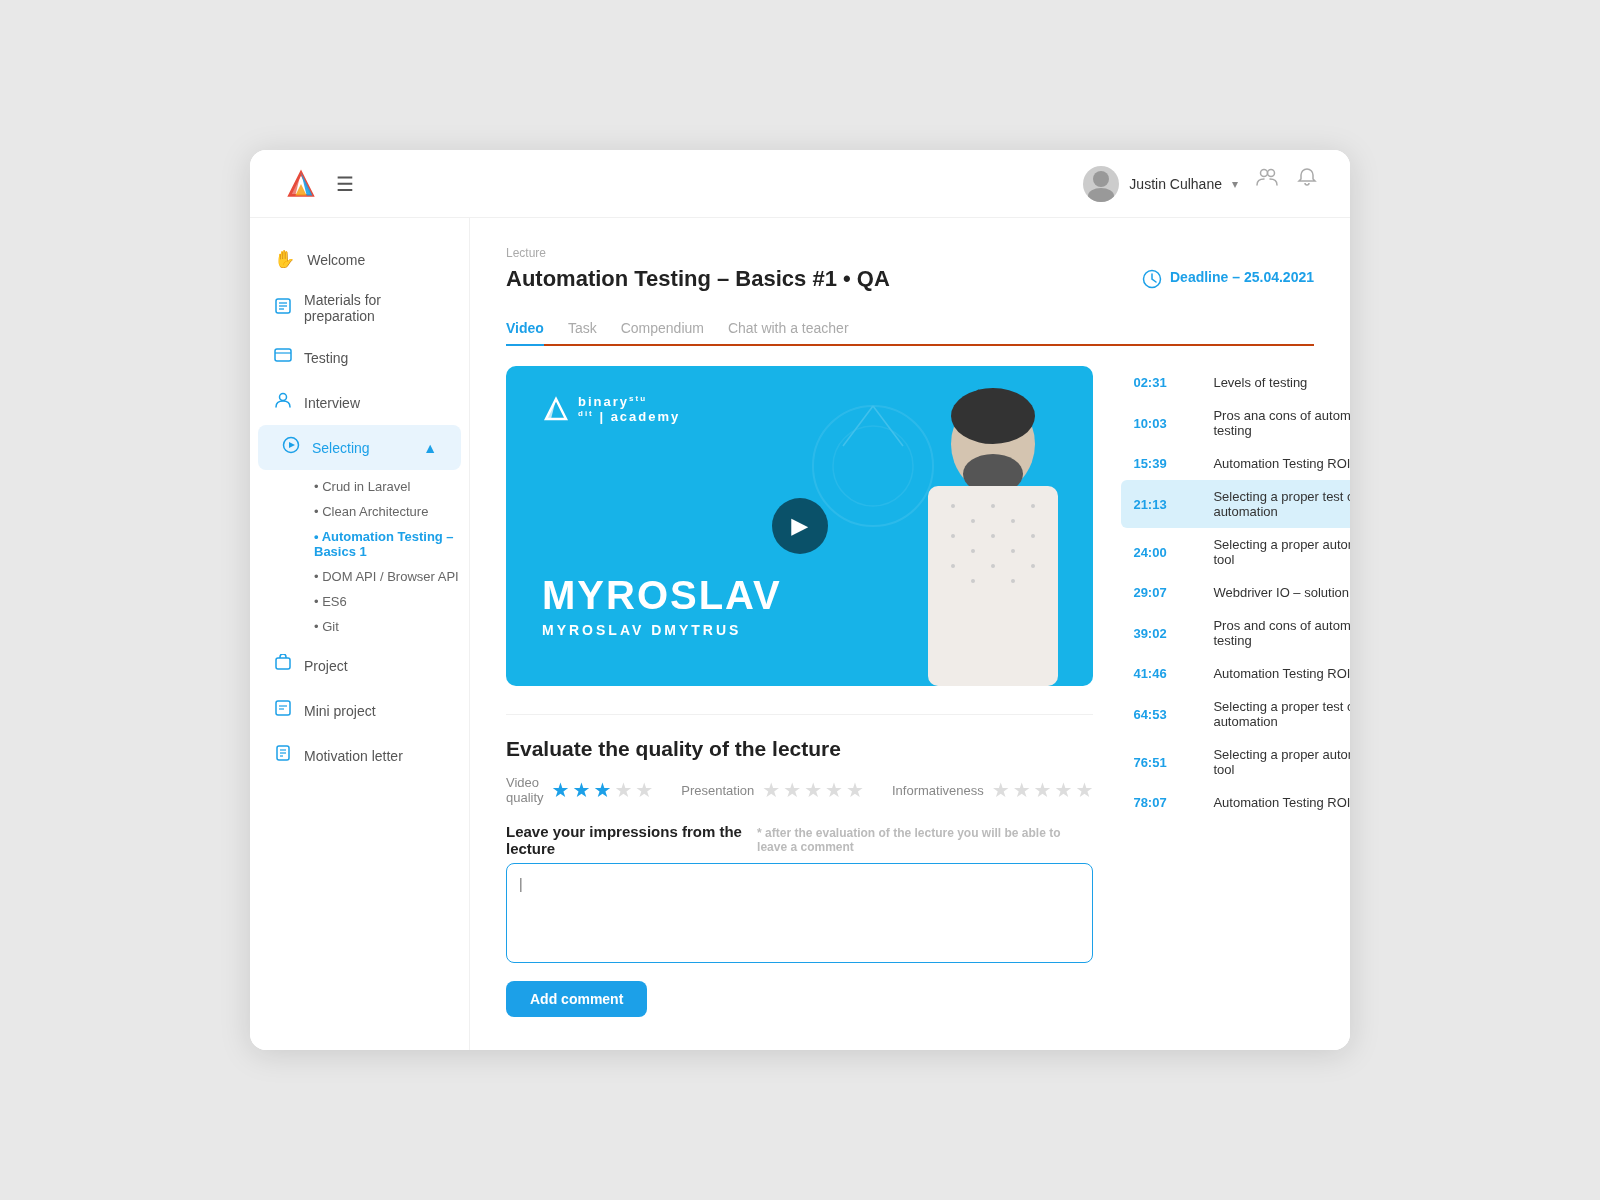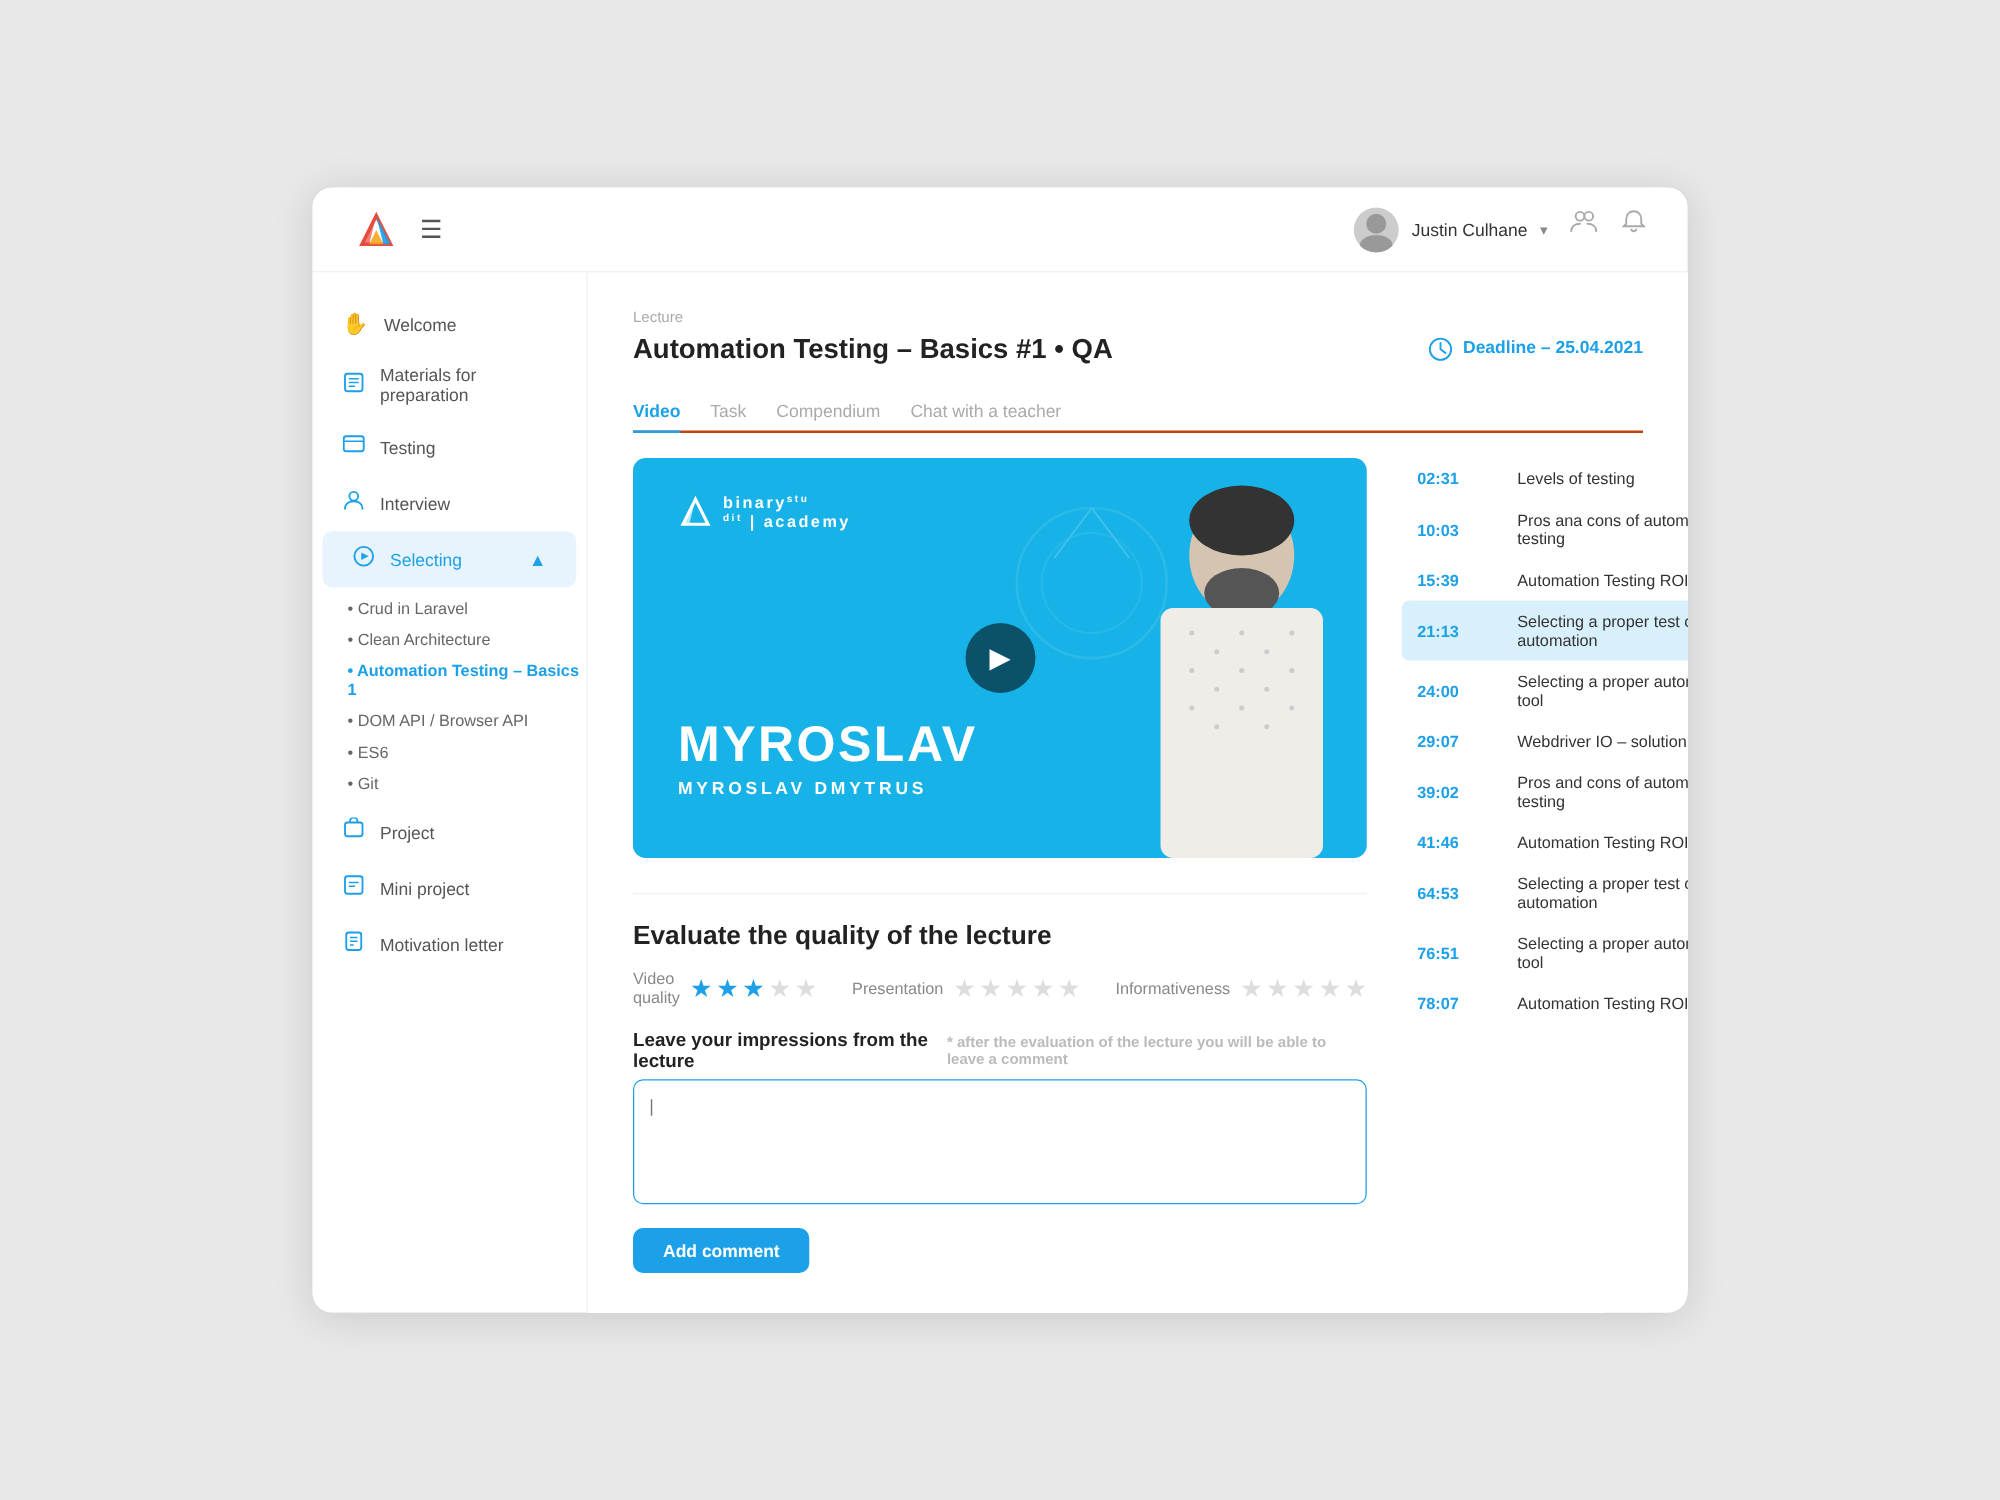--- a/index.html
+++ b/index.html
@@ -102,21 +102,21 @@
       transition: background 0.15s;
     }
     .sidebar-icon {
       color: #1ca0e8;
       font-size: 17px;
       flex-shrink: 0;
     }
     .sidebar-label { font-size: 14px; }
     
     .sidebar-subitems {
-      padding: 4px 0 4px 28px;
+      padding: 4px 0 4px 64px;
     }
     .sidebar-subitem {
       font-size: 13px;
       color: #666;
       padding: 5px 0;
       cursor: pointer;
     }
     .sidebar-subitem.active-sub {
       color: #1ca0e8;
       font-weight: 600;

